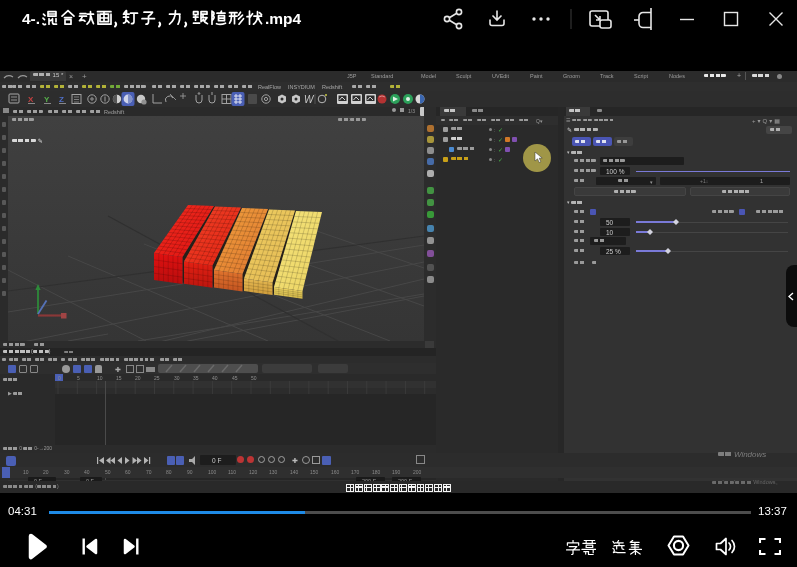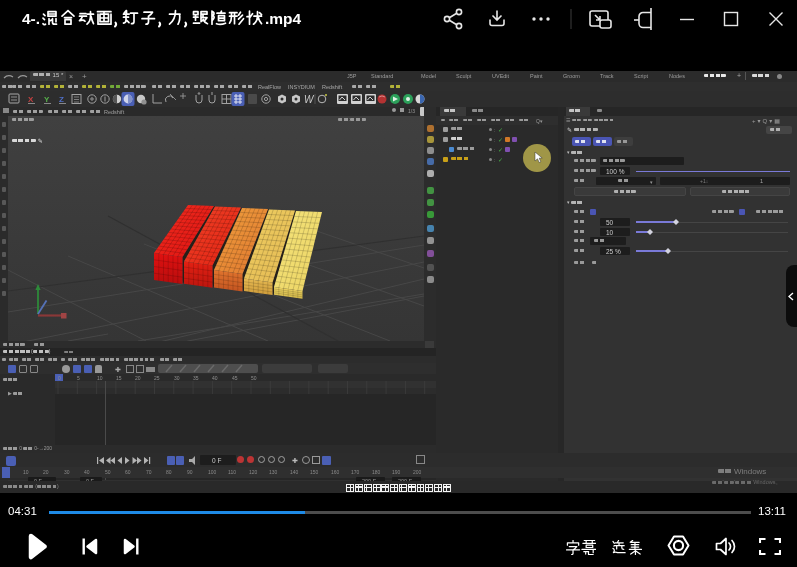--- a/index.html
+++ b/index.html
@@ -598,26 +598,26 @@
 <div class="a" style="left:28px;top:477px;width:28px;height:7px;background:#1a1a1a;border-radius:1px;"></div>
 <div class="a" style="left:34px;top:478px;font-size:5.5px;color:#999;">0 F</div>
 <div class="a" style="left:80px;top:477px;width:22px;height:7px;background:#1a1a1a;border-radius:1px;"></div>
 <div class="a" style="left:86px;top:478px;font-size:5.5px;color:#999;">0 F</div>
 <div class="a" style="left:356px;top:477px;width:29px;height:7px;background:#1a1a1a;border-radius:1px;"></div>
 <div class="a" style="left:362px;top:478px;font-size:5.5px;color:#999;">200 F</div>
 <div class="a" style="left:392px;top:477px;width:29px;height:7px;background:#1a1a1a;border-radius:1px;"></div>
 <div class="a" style="left:398px;top:478px;font-size:5.5px;color:#999;">200 F</div>
 <div class="a" style="left:0;top:481px;width:797px;height:12px;background:#292929;"></div>
 <div class="a" style="left:3px;top:484px;white-space:nowrap;font-size:5px;line-height:5px;"><span class="dash" style="width:20.0px;height:2.8px;background:repeating-linear-gradient(90deg,#8a8a8a 0,#8a8a8a 3.6px,transparent 3.6px,transparent 5.2px);border-radius:1px;"></span>&nbsp;<span class="dash" style="width:9.5px;height:2.8px;background:repeating-linear-gradient(90deg,#8a8a8a 0,#8a8a8a 3.6px,transparent 3.6px,transparent 5.2px);border-radius:1px;"></span><span style="font-size:5px;color:#8a8a8a;"> (</span><span class="dash" style="width:20.0px;height:2.8px;background:repeating-linear-gradient(90deg,#8a8a8a 0,#8a8a8a 3.6px,transparent 3.6px,transparent 5.2px);border-radius:1px;"></span><span style="font-size:5px;color:#8a8a8a;">)</span></div>
-<div class="a" style="left:718px;top:468px;white-space:nowrap;font-size:8px;line-height:8px;"><span class="dash" style="width:13.7px;height:3.9px;background:repeating-linear-gradient(90deg,#7e7e7e 0,#7e7e7e 5.8px,transparent 5.8px,transparent 7.4px);border-radius:1px;"></span><span style="font-size:8px;color:#7e7e7e;"> Windows</span></div>
+<div class="a" style="left:718px;top:451px;white-space:nowrap;font-size:8px;line-height:8px;font-style:italic;"><span class="dash" style="width:13.7px;height:3.9px;background:repeating-linear-gradient(90deg,#7e7e7e 0,#7e7e7e 5.8px,transparent 5.8px,transparent 7.4px);border-radius:1px;"></span><span style="font-size:8px;color:#7e7e7e;"> Windows</span></div>
 <div class="a" style="left:712px;top:480px;white-space:nowrap;font-size:5.5px;line-height:5.5px;"><span class="dash" style="width:10.6px;height:3.0px;background:repeating-linear-gradient(90deg,#6a6a6a 0,#6a6a6a 4.2px,transparent 4.2px,transparent 5.8px);border-radius:1px;"></span><span style="font-size:5.5px;color:#6a6a6a;">'</span><span class="dash" style="width:10.6px;height:3.0px;background:repeating-linear-gradient(90deg,#6a6a6a 0,#6a6a6a 4.2px,transparent 4.2px,transparent 5.8px);border-radius:1px;"></span><span style="font-size:5.5px;color:#6a6a6a;">'</span><span class="dash" style="width:16.3px;height:3.0px;background:repeating-linear-gradient(90deg,#6a6a6a 0,#6a6a6a 4.2px,transparent 4.2px,transparent 5.8px);border-radius:1px;"></span><span style="font-size:5.5px;color:#6a6a6a;"> Windows。</span></div>
 <div class="a" style="left:0;top:484px;width:797px;text-align:center;font-size:9px;line-height:9px;"><div style="display:inline-block;white-space:nowrap;"><span style="font-size:9px;color:#f5f5f5;"><span class="hz " style="border-width:1.1px;background-size:100% 1px,1px 100%;"></span><span class="hz b" style="border-width:1.1px;background-size:100% 1px,1px 100%;"></span><span class="hz c" style="border-width:1.1px;background-size:100% 1px,1px 100%;"></span><span class="hz " style="border-width:1.1px;background-size:100% 1px,1px 100%;"></span><span class="hz b" style="border-width:1.1px;background-size:100% 1px,1px 100%;"></span><span class="hz " style="border-width:1.1px;background-size:100% 1px,1px 100%;"></span><span class="hz c" style="border-width:1.1px;background-size:100% 1px,1px 100%;"></span><span class="hz b" style="border-width:1.1px;background-size:100% 1px,1px 100%;"></span><span class="hz " style="border-width:1.1px;background-size:100% 1px,1px 100%;"></span><span class="hz c" style="border-width:1.1px;background-size:100% 1px,1px 100%;"></span><span class="hz " style="border-width:1.1px;background-size:100% 1px,1px 100%;"></span><span class="hz b" style="border-width:1.1px;background-size:100% 1px,1px 100%;"></span></span></div></div>
 <div class="a" style="left:0;top:493px;width:797px;height:74px;background:#000;"></div>
 <div class="a" style="left:8px;top:505px;font-size:11.5px;color:#fff;">04:31</div>
-<div class="a" style="left:758px;top:505px;font-size:11.5px;color:#fff;">13:11</div>
+<div class="a" style="left:758px;top:505px;font-size:11.5px;color:#fff;">13:37</div>
 <div class="a" style="left:49px;top:511px;width:702px;height:2.5px;background:#4d4d4d;"></div>
 <div class="a" style="left:49px;top:511px;width:256px;height:2.5px;background:#1e8ae6;"></div>
 <svg class="a" style="left:28px;top:533px;" width="21" height="27" viewBox="0 0 21 27">
       <path d="M3 3 L16.5 13.5 L3 24 Z" fill="#fff" stroke="#fff" stroke-width="4.5" stroke-linejoin="round"></path>
     </svg>
 <svg class="a" style="left:82px;top:538px;" width="16" height="17" viewBox="0 0 16 17">
       <path d="M0.5 0.5 h2.4 v16 h-2.4 z" fill="#fff"></path>
       <path d="M14 2 L5.5 8.5 L14 15 Z" fill="#fff" stroke="#fff" stroke-width="2.5" stroke-linejoin="round"></path>
     </svg>
 <svg class="a" style="left:123px;top:538px;" width="16" height="17" viewBox="0 0 16 17">

